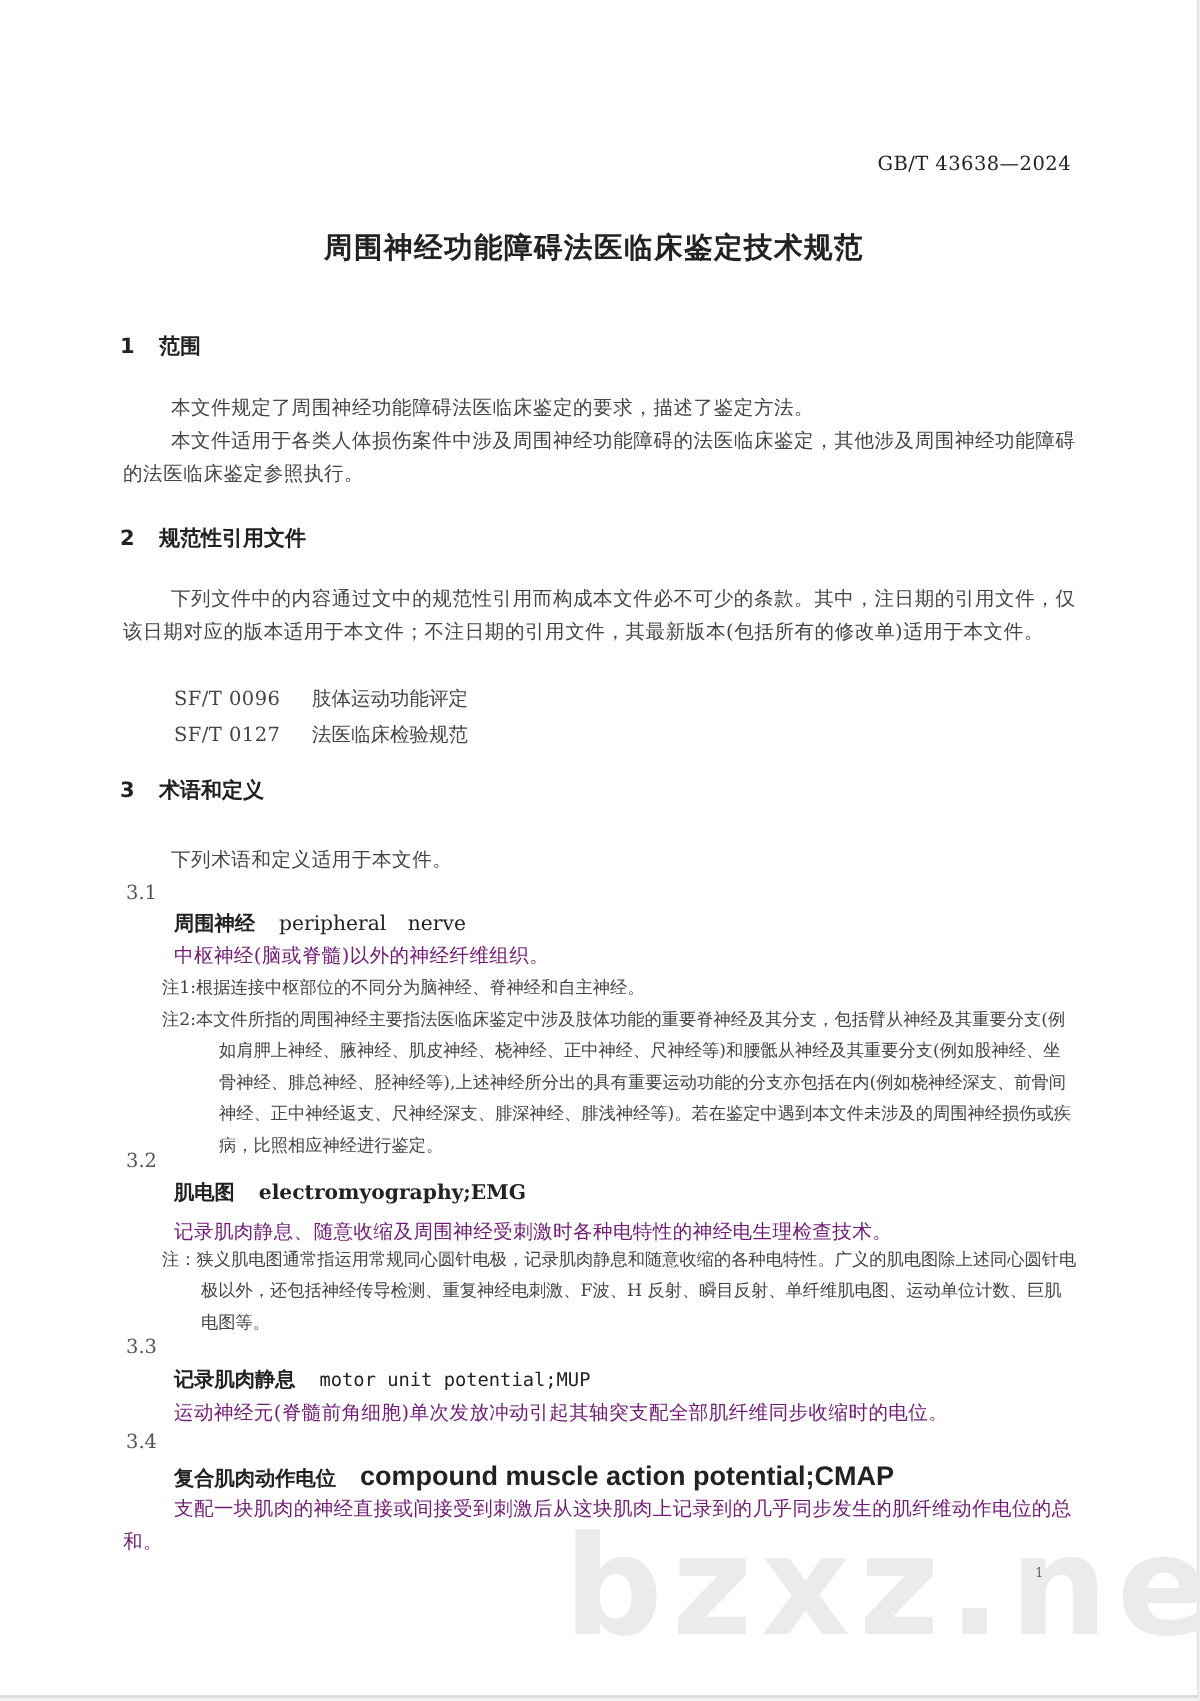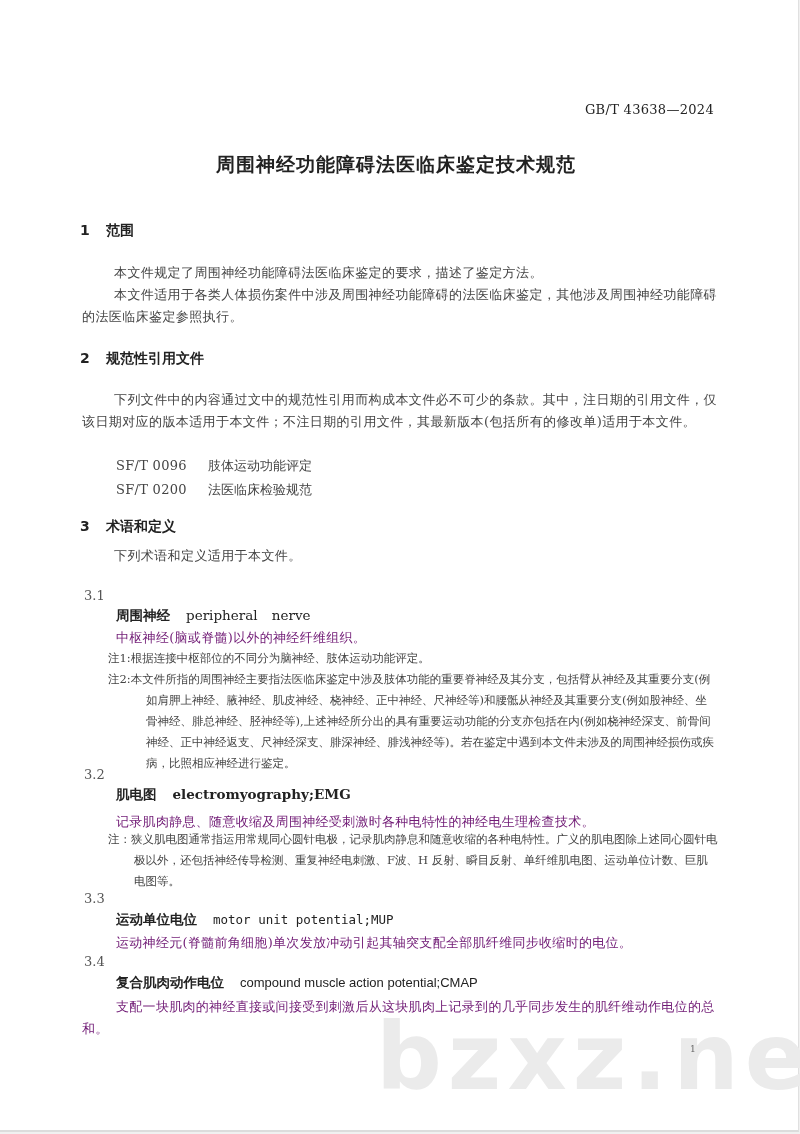--- a/index.html
+++ b/index.html
@@ -16,21 +16,21 @@
     .sec-head .num { display: inline-block; width: 26px; }
     .para { left: 82px; width: 636px; font-size: 13px; line-height: 22px; color: #444; text-indent: 32px; white-space: normal; letter-spacing: 0.4px; }
     .ref { left: 116px; font-size: 13px; color: #444; }
     .ref .code { display: inline-block; width: 92px; letter-spacing: 0.3px; }
     .term-num { left: 84px; font-size: 13px; color: #555; }
     .term-name { left: 116px; font-size: 13.5px; color: #222; }
     .term-name .zh { font-family: "DejaVu Sans", sans-serif; font-weight: bold; margin-right: 16px; }
     .term-name .en-serif { font-family: "DejaVu Serif", serif; font-weight: normal; word-spacing: 10px; margin-top: 28px; }
     .term-name .en-bold { font-family: "DejaVu Serif", serif; font-weight: bold; }
     .term-name .en-mono { font-family: "DejaVu Sans Mono", monospace; font-size: 12.5px; }
-    .term-name .en-sans { font-family: "Liberation Sans", sans-serif; font-weight: normal; font-size: 13px; }
+    .term-name .en-sans { font-family: "Liberation Sans", sans-serif; font-weight: bold; font-size: 18px; }
     .def { left: 116px; width: 600px; font-size: 13px; color: #701a75; white-space: normal; line-height: 22px; letter-spacing: 0.3px; }
     .def.wide { left: 82px; width: 636px; text-indent: 34px; }
     .note { left: 108px; width: 610px; font-size: 11.5px; line-height: 21px; color: #444; white-space: normal; padding-left: 38px; text-indent: -38px; box-sizing: border-box; }
     .note.narrow { padding-left: 26px; text-indent: -26px; }
     .watermark { left: 376px; top: 1004px; font-family: "DejaVu Sans", sans-serif; font-weight: bold; font-size: 92px; color: #ebebeb; letter-spacing: 6px; z-index: 0; }
     .page-num { left: 690px; top: 1044px; font-size: 9px; color: #666; }
     .content { position: relative; z-index: 1; }
   </style>
 </head>
 <body>
@@ -49,46 +49,46 @@
     <div class="abs para" style="top:284px;">本文件适用于各类人体损伤案件中涉及周围神经功能障碍的法医临床鉴定，其他涉及周围神经功能障碍的法医临床鉴定参照执行。</div>
 
     <div class="abs sec-head" style="top:350px;">
       <span class="num">2</span><span>规范性引用文件</span>
     </div>
     <div class="abs para" style="top:389px;">下列文件中的内容通过文中的规范性引用而构成本文件必不可少的条款。其中，注日期的引用文件，仅该日期对应的版本适用于本文件；不注日期的引用文件，其最新版本(包括所有的修改单)适用于本文件。</div>
     <div class="abs ref" style="top:457px;">
       <span class="code">SF/T  0096</span><span>肢体运动功能评定</span>
     </div>
     <div class="abs ref" style="top:481px;">
-      <span class="code">SF/T  0200</span><span>法医临床检验规范</span>
+      <span class="code">SF/T  0127</span><span>法医临床检验规范</span>
     </div>
 
     <div class="abs sec-head" style="top:518px;">
       <span class="num">3</span><span>术语和定义</span>
     </div>
-    <div class="abs para" style="top:545px;">下列术语和定义适用于本文件。</div>
+    <div class="abs para" style="top:563px;">下列术语和定义适用于本文件。</div>
 
     <div class="abs term-num" style="top:588px;">3.1</div>
     <div class="abs term-name" style="top:607px;">
       <span class="zh">周围神经</span><span class="en-serif">peripheral nerve</span>
     </div>
     <div class="abs def" style="top:627px;">中枢神经(脑或脊髓)以外的神经纤维组织。</div>
-    <div class="abs note narrow" style="top:648px;">注1:根据连接中枢部位的不同分为脑神经、肢体运动功能评定。</div>
+    <div class="abs note narrow" style="top:648px;">注1:根据连接中枢部位的不同分为脑神经、脊神经和自主神经。</div>
     <div class="abs note" style="top:669px;">注2:本文件所指的周围神经主要指法医临床鉴定中涉及肢体功能的重要脊神经及其分支，包括臂从神经及其重要分支(例如肩胛上神经、腋神经、肌皮神经、桡神经、正中神经、尺神经等)和腰骶从神经及其重要分支(例如股神经、坐骨神经、腓总神经、胫神经等),上述神经所分出的具有重要运动功能的分支亦包括在内(例如桡神经深支、前骨间神经、正中神经返支、尺神经深支、腓深神经、腓浅神经等)。若在鉴定中遇到本文件未涉及的周围神经损伤或疾病，比照相应神经进行鉴定。</div>
 
     <div class="abs term-num" style="top:767px;">3.2</div>
     <div class="abs term-name" style="top:786px;">
       <span class="zh">肌电图</span><span class="en-bold">electromyography;EMG</span>
     </div>
     <div class="abs def" style="top:779px;margin-top:32px;">记录肌肉静息、随意收缩及周围神经受刺激时各种电特性的神经电生理检查技术。</div>
     <div class="abs note narrow" style="top:829px;">注：狭义肌电图通常指运用常规同心圆针电极，记录肌肉静息和随意收缩的各种电特性。广义的肌电图除上述同心圆针电极以外，还包括神经传导检测、重复神经电刺激、F波、H 反射、瞬目反射、单纤维肌电图、运动单位计数、巨肌电图等。</div>
 
     <div class="abs term-num" style="top:891px;">3.3</div>
     <div class="abs term-name" style="top:911px;">
-      <span class="zh">运动单位电位</span><span class="en-mono">motor unit potential;MUP</span>
+      <span class="zh">记录肌肉静息</span><span class="en-mono">motor unit potential;MUP</span>
     </div>
     <div class="abs def" style="top:932px;">运动神经元(脊髓前角细胞)单次发放冲动引起其轴突支配全部肌纤维同步收缩时的电位。</div>
 
     <div class="abs term-num" style="top:954px;">3.4</div>
     <div class="abs term-name" style="top:974px;">
       <span class="zh">复合肌肉动作电位</span><span class="en-sans">compound muscle action potential;CMAP</span>
     </div>
     <div class="abs def wide" style="top:996px;">支配一块肌肉的神经直接或间接受到刺激后从这块肌肉上记录到的几乎同步发生的肌纤维动作电位的总和。</div>
 
     <div class="abs page-num">1</div>

